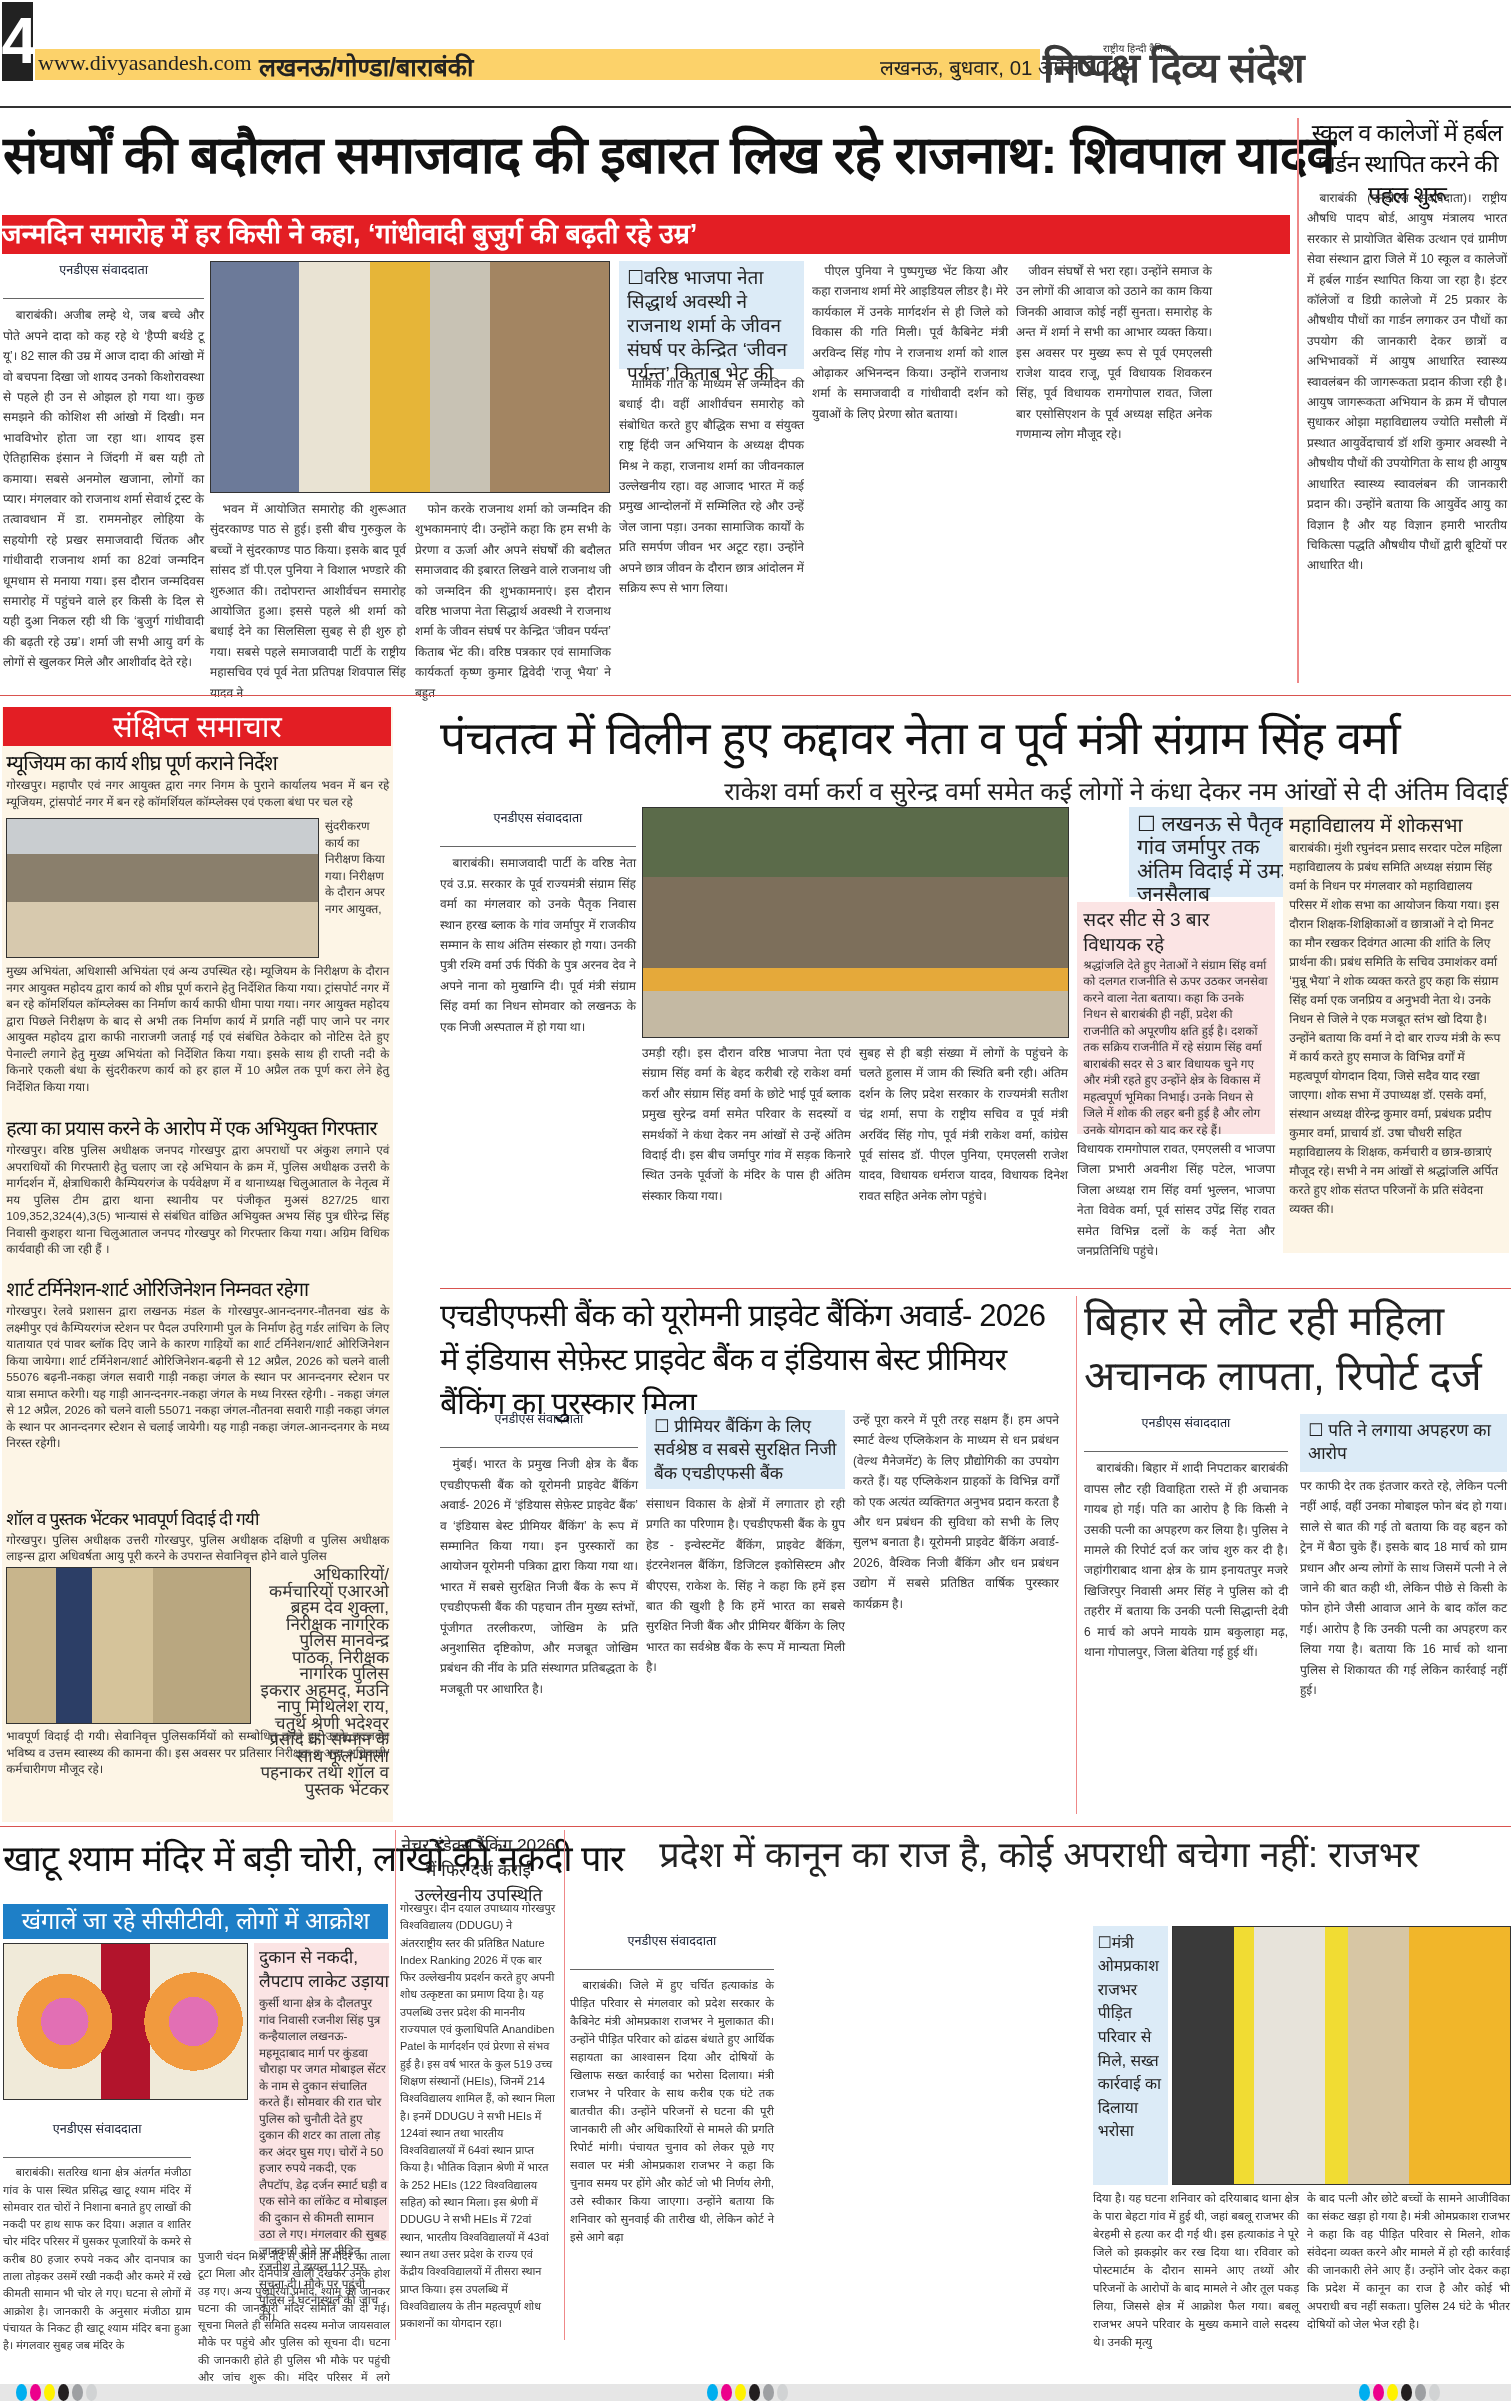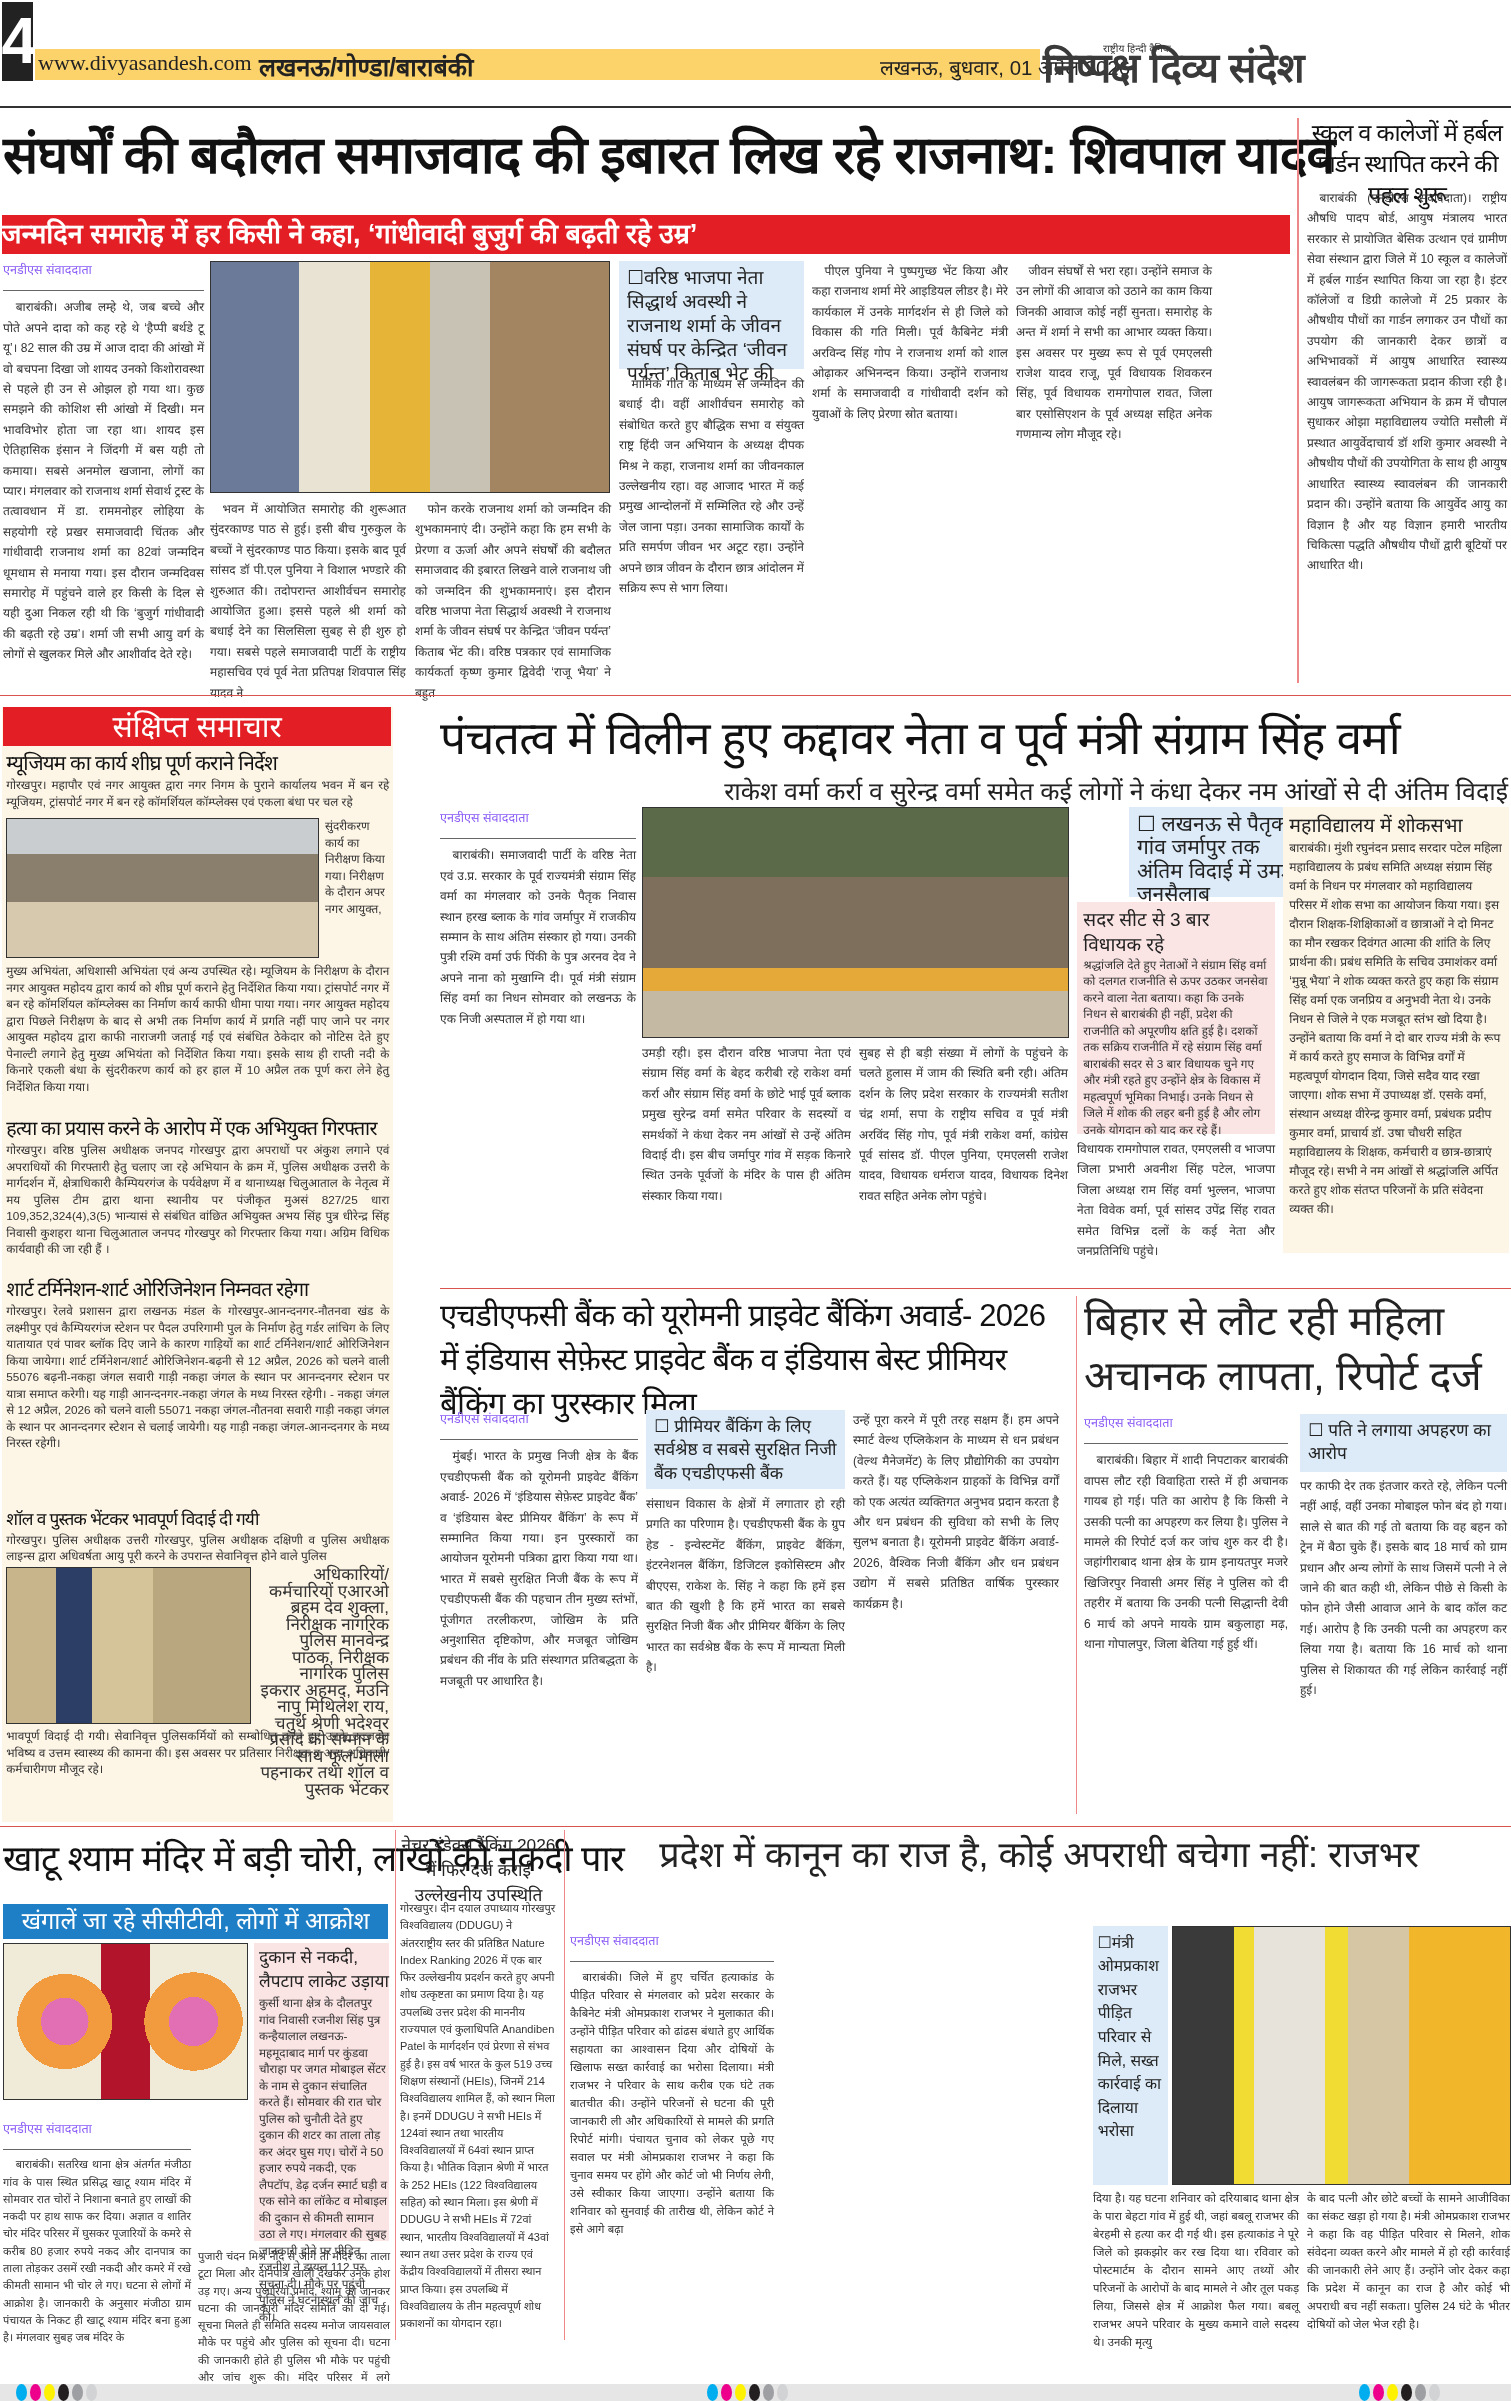--- a/index.html
+++ b/index.html
@@ -1,20 +1,20 @@
 <!DOCTYPE html>
 <html style="font-size:12.6px"><head>
 <meta charset="utf-8">
 <style>
 *{box-sizing:border-box;margin:0;padding:0}
 body{width:1512px;height:2401px;background:#fff;font-family:"Liberation Sans","DejaVu Sans",sans-serif;color:#222;position:relative;overflow:hidden}
 .abs{position:absolute}
 .txt{font-size:12px;line-height:20.4px;text-align:justify;color:#333}
 .txt p{text-indent:12.6px}
-.byline{font-size:12.6px;border-bottom:1.6px solid #666;padding-bottom:12px;color:#8b5cf6}
+.byline{font-size:12.6px;text-align:center;border-bottom:1.6px solid #666;padding-bottom:20px;color:#0f172a}
 .photo{background:linear-gradient(135deg,#b9a27b,#6f6a5d 40%,#c9b48a 70%,#8c7a60);border:1.6px solid #333}
 .hl{font-weight:bold;color:#111;font-family:"Liberation Sans Narrow","Liberation Sans",sans-serif;letter-spacing:-0.8px}
 .box-blue{background:#dcebf7}
 .box-pink{background:#fbe4e4}
 .box-cream{background:#fdf5e6}
 .redline{border-top:1.6px solid #d9534f}
 .vline{border-left:1.6px solid #e88;}
 .cmyk{display:flex;gap:3.1px}
 .cmyk span{width:11px;height:17.3px;border-radius:50%}
 </style>

